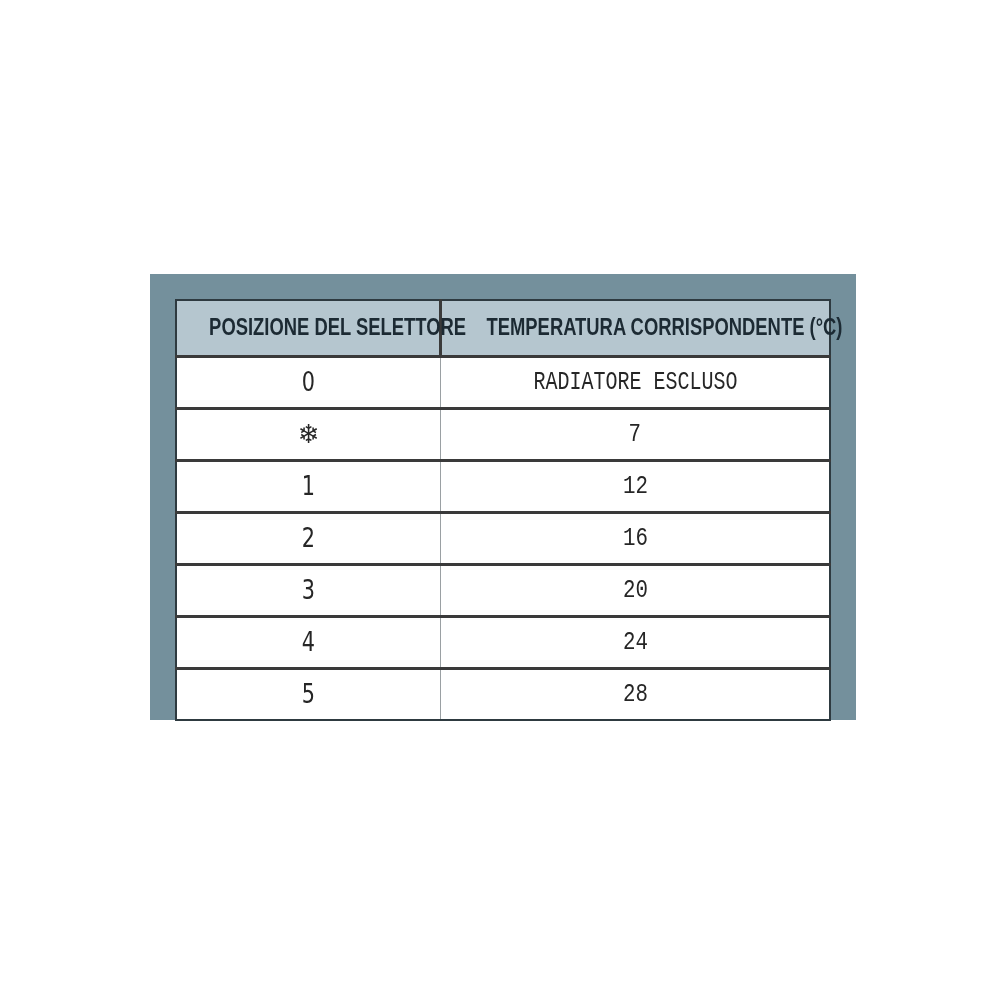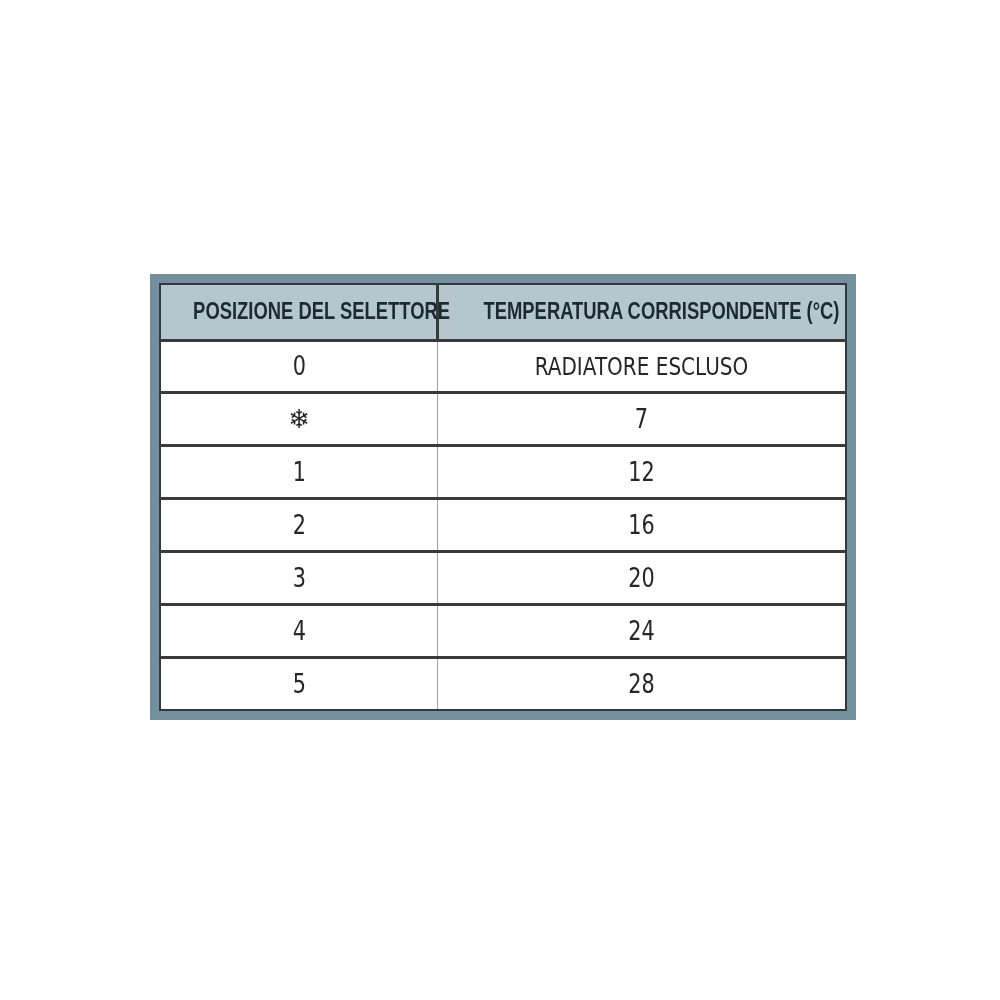--- a/index.html
+++ b/index.html
@@ -14,21 +14,21 @@
   }
   * { margin:0; padding:0; box-sizing:border-box; }
   html,body { width:1000px; height:1000px; background:var(--page-bg); overflow:hidden; }
   body { font-family:"DejaVu Sans","Liberation Sans",sans-serif; position:relative; }
 
   .table-frame {
     position:absolute;
     left:150px; top:274px;
     width:706px; height:446px;
     background:var(--frame);
-    padding:9px;
+    padding:25px;
   }
   table {
     width:100%; height:100%;
     border-collapse:collapse;
     table-layout:fixed;
     background:#ffffff;
     border:2px solid var(--inner-border);
   }
   th {
     background:var(--header-bg);
@@ -37,21 +37,21 @@
     text-align:center; vertical-align:middle;
   }
   th:first-child { width:40.5%; }
   th + th { border-left:3px solid var(--row-border);text-decoration:underline; }
   tbody tr { height:52px; }
   td {
     text-align:center; vertical-align:middle;
     background:#ffffff;
   }
   tbody tr + tr td { border-top:3px solid var(--row-border); }
-  tbody td + td { border-left:1px solid var(--col-divider); }
+  tbody td + td { border-left:1px solid var(--col-divider);font-family:Liberation Mono, monospace; }
 
   
   .cond {
     display:inline-block;
     transform:scaleX(0.8);
     transform-origin:center;
     white-space:nowrap;
   }
   th .cond {
     font-family:"Liberation Sans","DejaVu Sans",sans-serif;

